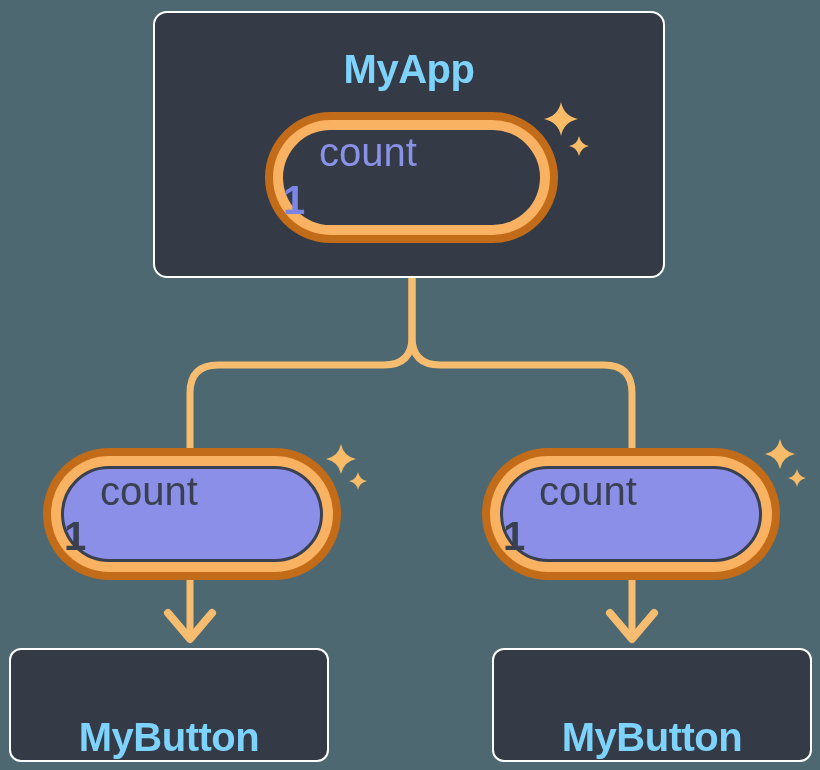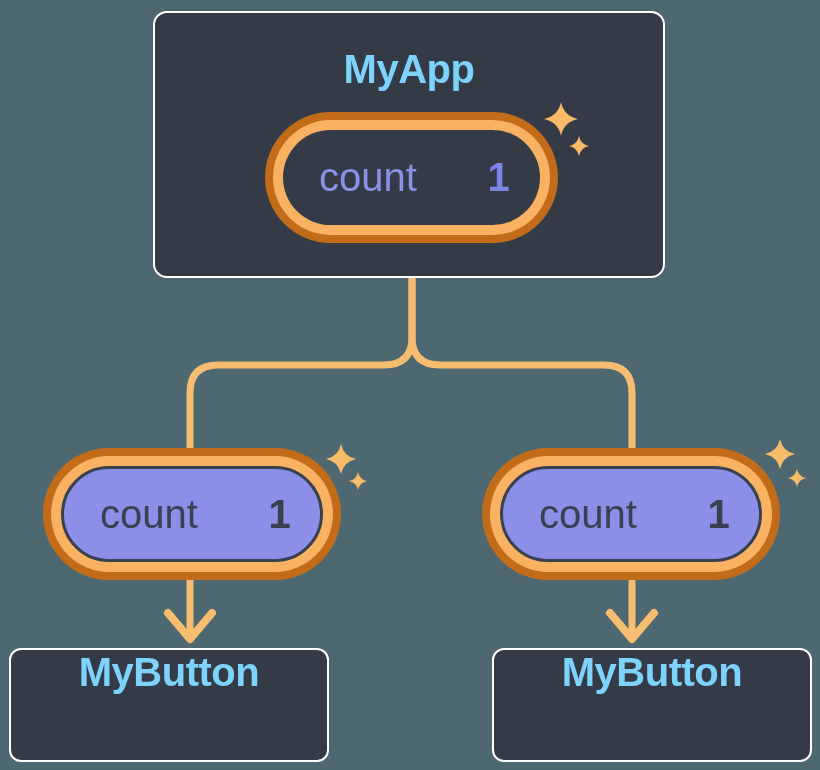--- a/index.html
+++ b/index.html
@@ -25,42 +25,43 @@
   .node-card {
     position: absolute;
     z-index: 2;
     background: #343A46;
     border: 2px solid #FFFFFF;
     border-radius: 14px;
     box-sizing: border-box;
   }
   .root-card   { left: 153px; top: 11px;  width: 512px; height: 267px; }
   .child-card  { top: 648px; width: 320px; height: 114px; border-radius: 12px;
-                 display: flex; align-items: flex-start; justify-content: center; }
+                 display: flex; align-items: flex-end; justify-content: center; }
   .child-card.left  { left: 9px;   }
   .child-card.right { left: 492px; }
 
   .node-title {
     color: #7dd3fc;
     font-size: 40px;
     font-weight: 600;
     letter-spacing: -0.5px;
     text-align: center;
   }
   .root-card .node-title { margin-top: 34px; }
 
   
   .pill {
     position: absolute;
     z-index: 2;
     border-radius: 999px;
     box-shadow: 0 0 0 10px #F9B261, 0 0 0 18px #C26B19;
     display: flex;
-    align-items: center;
+    align-items: flex-start;
     box-sizing: border-box;
+    flex-direction: column;
   }
   .pill-root {
     left: 283px; top: 130px;
     width: 257px; height: 95px;
     background: #343A46;
   }
   .pill-child {
     top: 466px;
     width: 262px; height: 96px;
     background: #8B8FE8;

